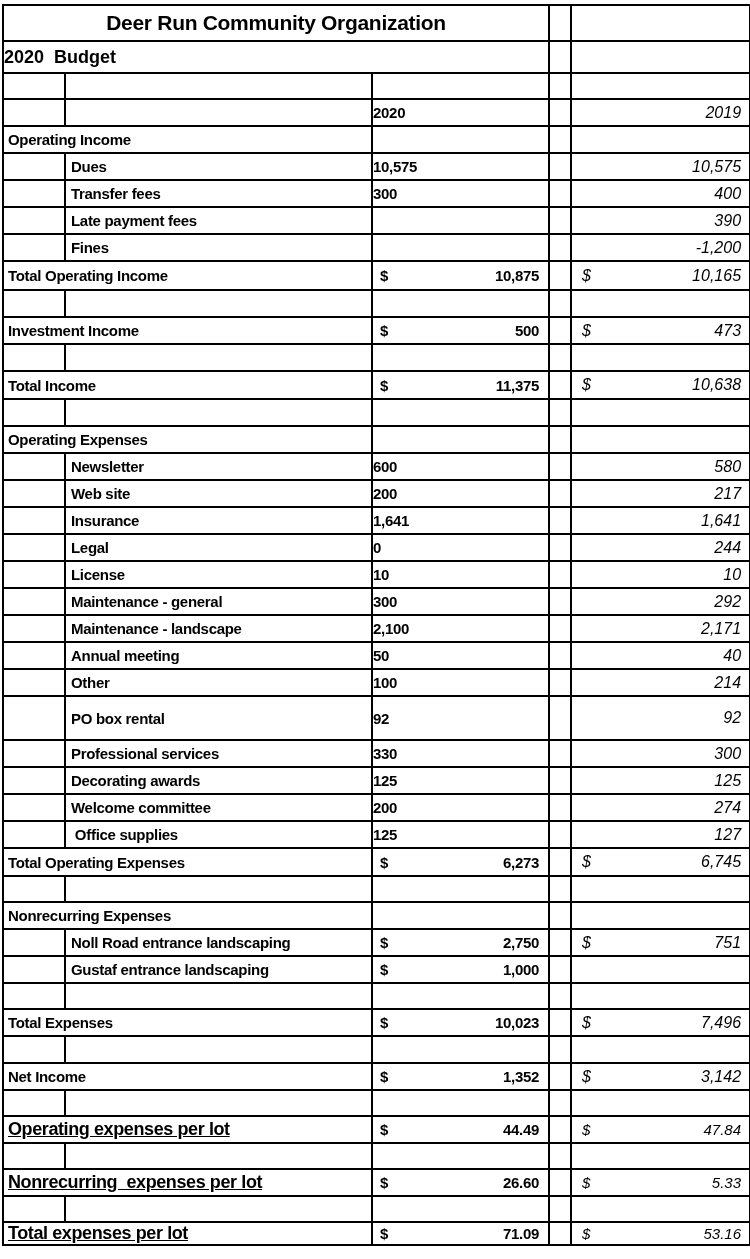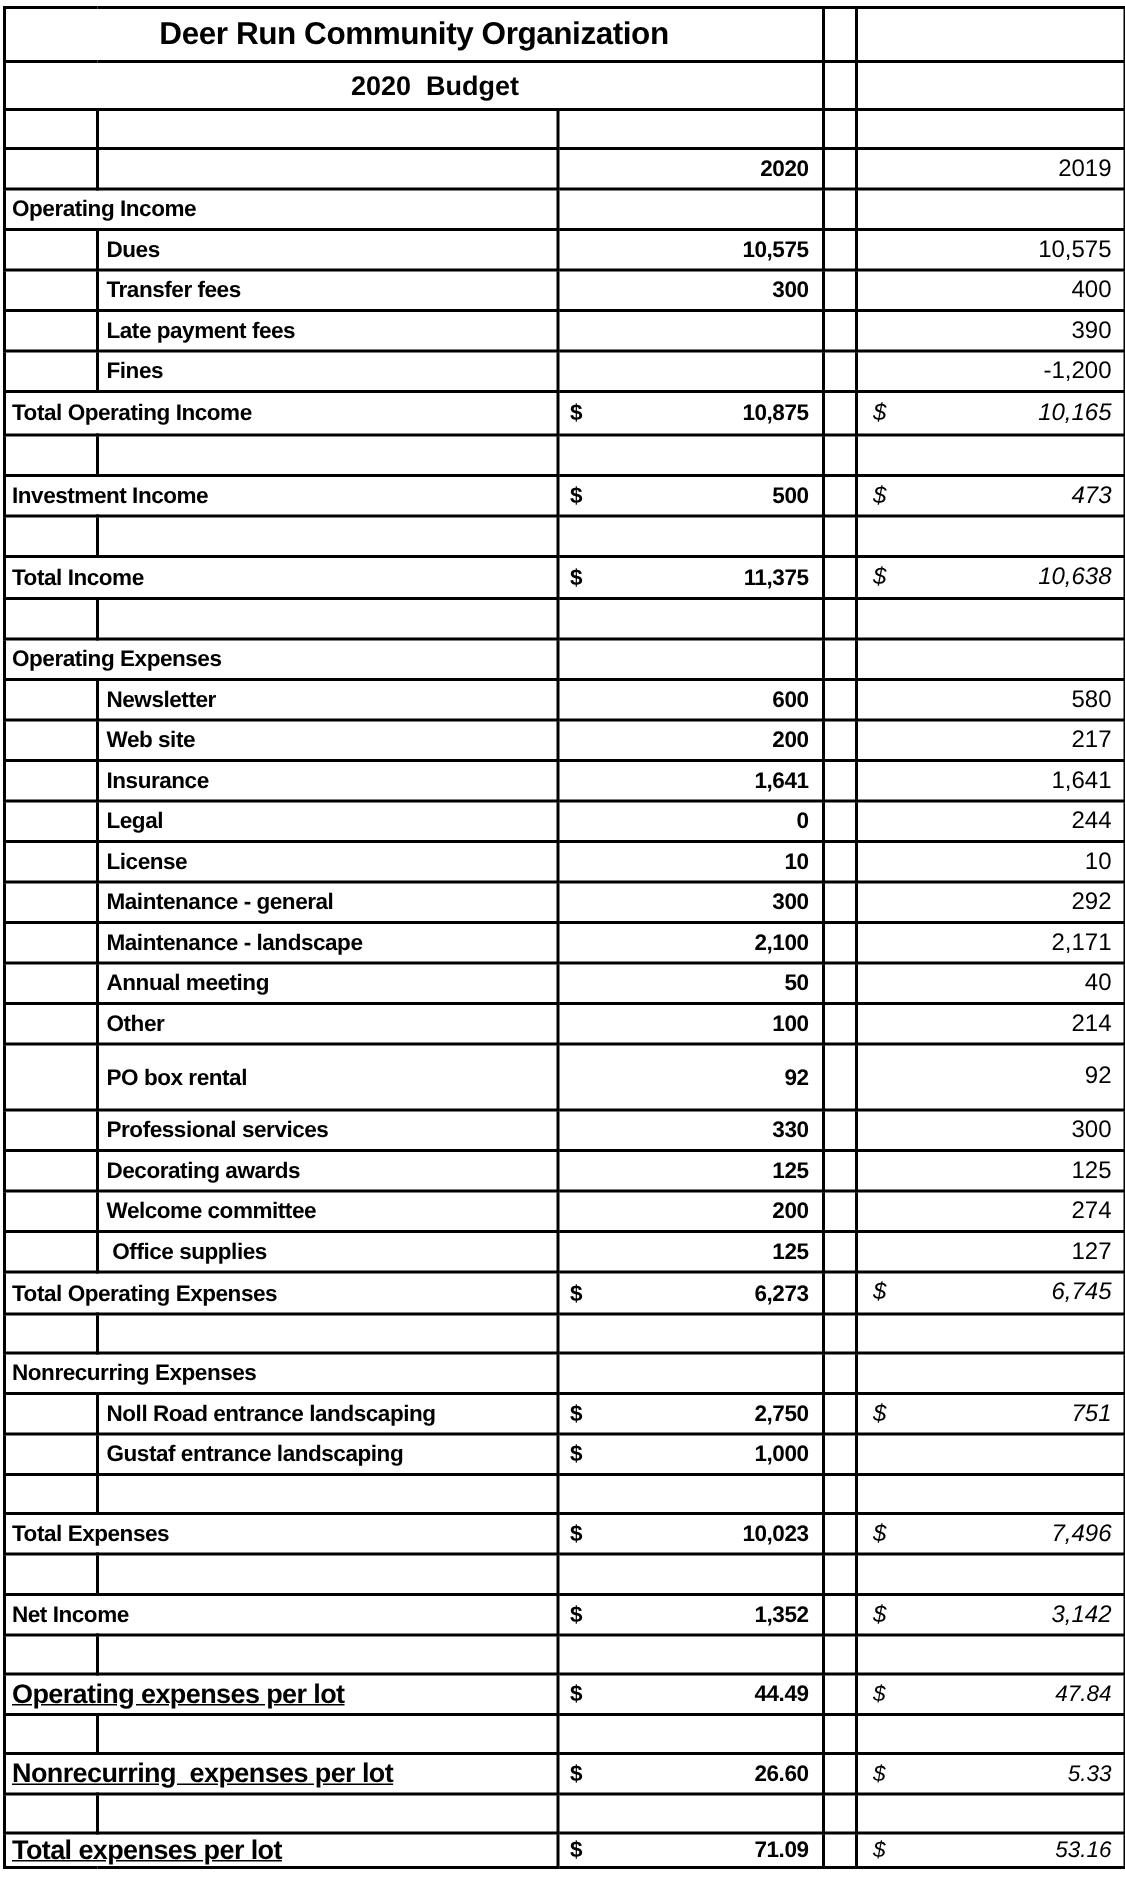--- a/index.html
+++ b/index.html
@@ -33,44 +33,43 @@
   }
   .titleCell {
     text-align: center;
     font-weight: 700;
     font-size: 21px;
     letter-spacing: -0.3px;
     white-space: pre;
     margin-left: 32px;
   }
   .subtitleCell {
-    text-align: center;
     font-weight: 700;
     font-size: 18px;
     white-space: pre;
-    padding-left: 28px;
   }
   .lab {
     font-weight: 700;
     font-size: 15px;
     letter-spacing: -0.3px;
     white-space: pre;
     padding-left: 4px;
   }
   .ind {
     padding-left: 5px;
   }
   .num20 {
     font-weight: 700;
     font-size: 15px;
     letter-spacing: -0.3px;
-    text-align: right;
-    padding-right: 9px;
+    text-align: left;
+    padding-right: 26px;
   }
   .num19 {
+    font-style: italic;
     font-weight: 400;
     font-size: 16px;
     text-align: right;
     padding-right: 8px;
   }
   .curwrap {
     display: flex;
     justify-content: space-between;
     align-items: center;
   }

